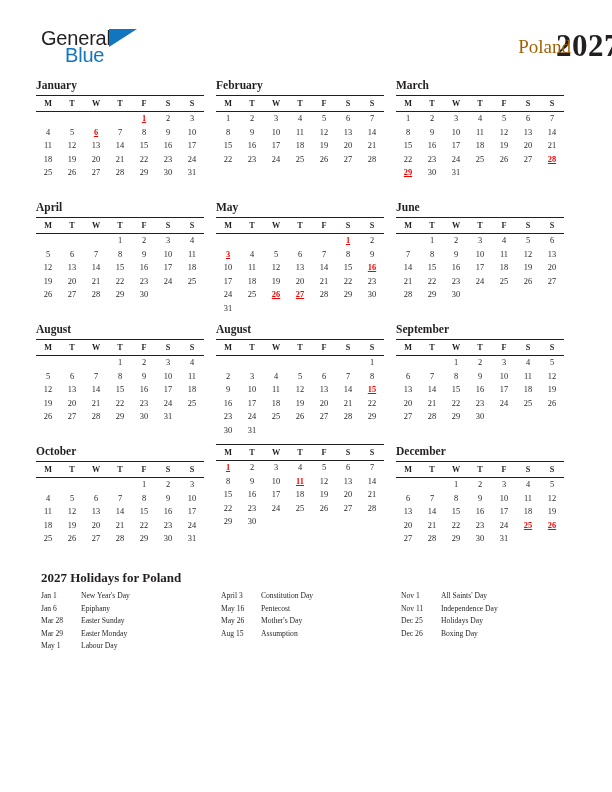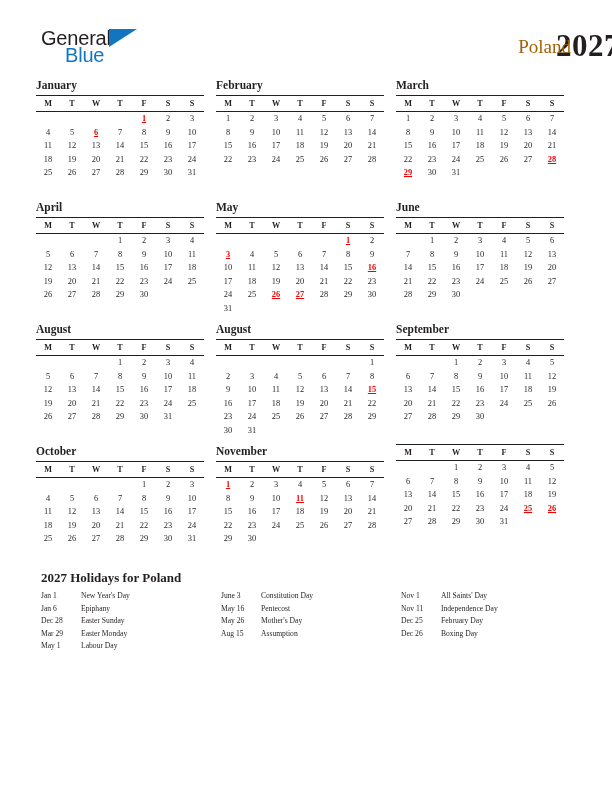--- a/index.html
+++ b/index.html
@@ -902,21 +902,20 @@
               <td class="empty">&nbsp;</td>
               <td class="empty">&nbsp;</td>
               <td class="empty">&nbsp;</td>
               <td class="empty">&nbsp;</td>
               <td class="empty">&nbsp;</td>
             </tr>
           </tbody>
         </table>
       </div>
       <div class="month">
-        <div class="month-name">November</div>
         <table class="cal">
           <thead>
             <tr>
               <th>M</th>
               <th>T</th>
               <th>W</th>
               <th>T</th>
               <th>F</th>
               <th>S</th>
               <th>S</th>
@@ -974,20 +973,21 @@
               <td class="empty">&nbsp;</td>
               <td class="empty">&nbsp;</td>
               <td class="empty">&nbsp;</td>
               <td class="empty">&nbsp;</td>
               <td class="empty">&nbsp;</td>
             </tr>
           </tbody>
         </table>
       </div>
       <div class="month">
+        <div class="month-name">December</div>
         <table class="cal">
           <thead>
             <tr>
               <th>M</th>
               <th>T</th>
               <th>W</th>
               <th>T</th>
               <th>F</th>
               <th>S</th>
               <th>S</th>
@@ -1059,35 +1059,35 @@
         <div class="holiday-col">
           <div class="holiday-row">
             <span class="holiday-date">Jan 1</span>
             <span class="holiday-name">New Year's Day</span>
           </div>
           <div class="holiday-row">
             <span class="holiday-date">Jan 6</span>
             <span class="holiday-name">Epiphany</span>
           </div>
           <div class="holiday-row">
-            <span class="holiday-date">Dec 28</span>
+            <span class="holiday-date">Mar 28</span>
             <span class="holiday-name">Easter Sunday</span>
           </div>
           <div class="holiday-row">
             <span class="holiday-date">Mar 29</span>
             <span class="holiday-name">Easter Monday</span>
           </div>
           <div class="holiday-row">
             <span class="holiday-date">May 1</span>
             <span class="holiday-name">Labour Day</span>
           </div>
         </div>
         <div class="holiday-col">
           <div class="holiday-row">
-            <span class="holiday-date">June 3</span>
+            <span class="holiday-date">April 3</span>
             <span class="holiday-name">Constitution Day</span>
           </div>
           <div class="holiday-row">
             <span class="holiday-date">May 16</span>
             <span class="holiday-name">Pentecost</span>
           </div>
           <div class="holiday-row">
             <span class="holiday-date">May 26</span>
             <span class="holiday-name">Mother's Day</span>
           </div>
@@ -1100,21 +1100,21 @@
           <div class="holiday-row">
             <span class="holiday-date">Nov 1</span>
             <span class="holiday-name">All Saints' Day</span>
           </div>
           <div class="holiday-row">
             <span class="holiday-date">Nov 11</span>
             <span class="holiday-name">Independence Day</span>
           </div>
           <div class="holiday-row">
             <span class="holiday-date">Dec 25</span>
-            <span class="holiday-name">February Day</span>
+            <span class="holiday-name">Holidays Day</span>
           </div>
           <div class="holiday-row">
             <span class="holiday-date">Dec 26</span>
             <span class="holiday-name">Boxing Day</span>
           </div>
         </div>
       </div>
   </div>
 
 </div>

